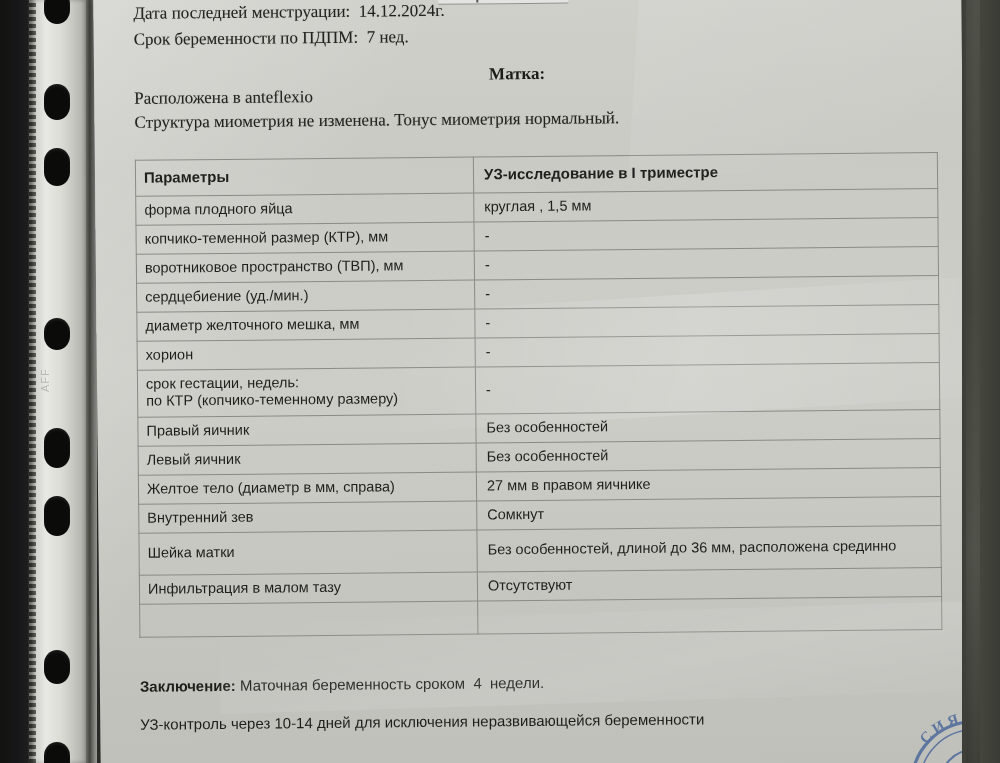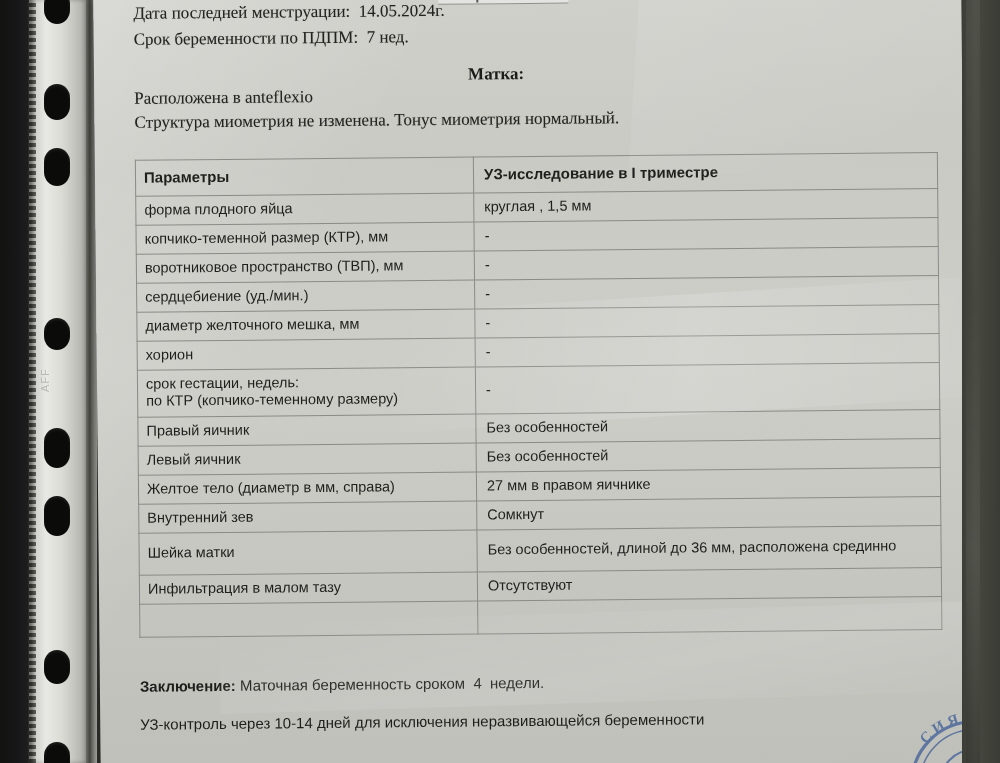--- a/index.html
+++ b/index.html
@@ -229,25 +229,25 @@
   <div class="sleeve-edge"></div>
   <div class="sleeve-brand">AFF</div>
 
   <div class="sheet">
     <div class="content">
 
       <div class="top-cut-box">
         <div class="top-cut-tick"></div>
       </div>
 
-      <div class="line-text" style="left:40px; top:6px;"><span>Дата последней менструации:</span><span>  </span><span>14.05.2024г.</span></div>
+      <div class="line-text" style="left:40px; top:6px;"><span>Дата последней менструации:</span><span>  </span><span>14.12.2024г.</span></div>
 
       <div class="line-text" style="left:40px; top:32px;"><span>Срок беременности по ПДПМ:</span><span>  </span><span>7 нед.</span></div>
 
-      <div class="heading-uterus" style="left:374px; top:70px;">Матка:</div>
+      <div class="heading-uterus" style="left:395px; top:70px;">Матка:</div>
 
       <div class="line-text" style="left:40px; top:91px;">Расположена в anteflexio</div>
       <div class="line-text" style="left:40px; top:115px;">Структура миометрия не изменена. Тонус миометрия нормальный.</div>
 
       <table class="tbl">
         <tbody id="tbl-body">
             <tr class="head">
               <td class="param">Параметры</td>
               <td class="val">УЗ-исследование в I триместре</td>
             </tr>

